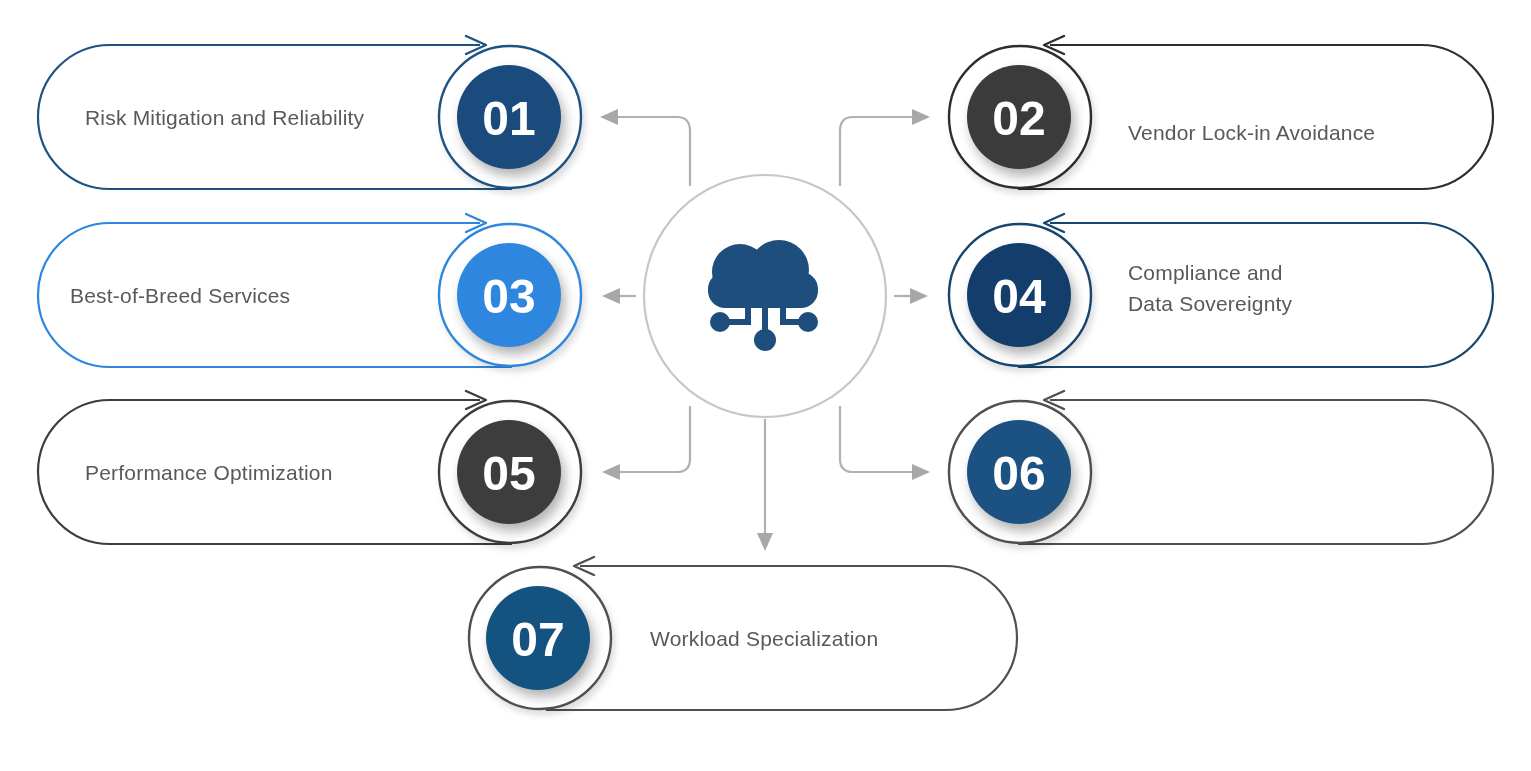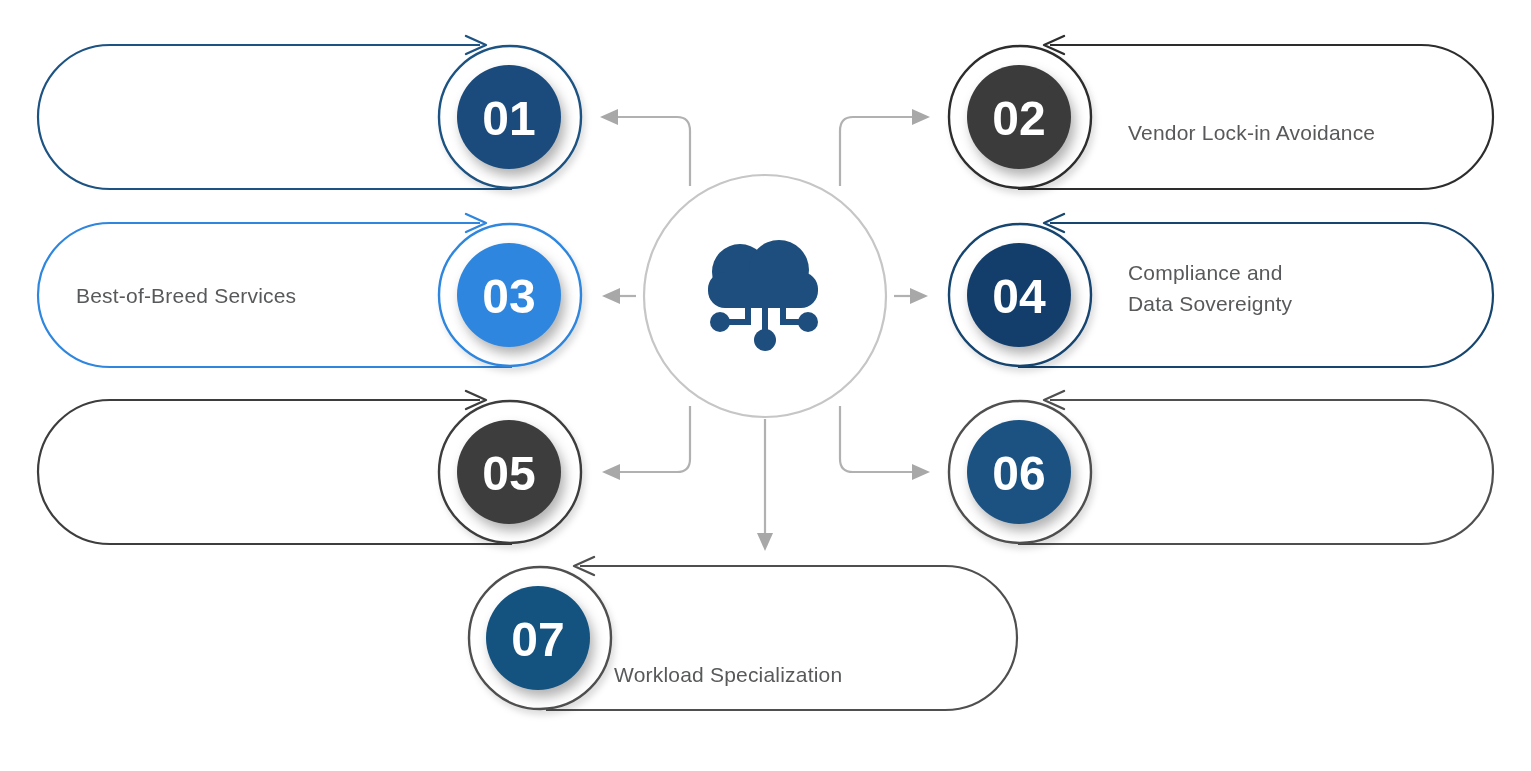--- a/index.html
+++ b/index.html
@@ -25,25 +25,25 @@
   .cloud-legs{fill:none;stroke-width:6px;}
   .label{
     position:absolute;height:144px;
     display:flex;align-items:center;
     color:#58595b;font-size:21px;line-height:31px;
     letter-spacing:0.2px;white-space:pre-line;
     font-weight:500;
   }
   .lbl-1{left:85px;top:45px;}
   .lbl-2{left:1128px;top:60px;}
-  .lbl-3{left:76px;top:223px;}
+  .lbl-3{left:70px;top:223px;}
   .lbl-4{left:1128px;top:216px;}
   .lbl-5{left:85px;top:400px;}
   .lbl-6{left:1128px;top:400px;}
-  .lbl-7{left:614px;top:566px;margin-top:36px;}
+  .lbl-7{left:650px;top:566px;}
 </style>
 </head>
 <body>
 
 <div class="canvas">
 
   <svg class="layer" viewBox="0 0 1531 771">
 
     <g class="connector" stroke="#b1b1b1">
       <path d="M 690 186 V 131 Q 690 117 677 117 H 616"></path>
@@ -129,19 +129,21 @@
 
     <g>
       <path class="pill-path" d="M 546 710 H 945 A 72 72 0 0 0 945 566 H 580" stroke="#4f4f4f"></path>
       <path class="chevron" d="M 594 557 L 574 566 L 594 575" stroke="#4f4f4f"></path>
       <circle class="ring" cx="540" cy="638" r="71" stroke="#4f4f4f"></circle>
       <circle class="inner" cx="538" cy="638" r="52" fill="#14527f"></circle>
       <text class="num" x="538" y="639">07</text>
     </g>
   </svg>
 
+  <div class="label lbl-1">Risk Mitigation and Reliability</div>
   <div class="label lbl-2">Vendor Lock-in Avoidance</div>
   <div class="label lbl-3">Best-of-Breed Services</div>
   <div class="label lbl-4">Compliance and
 Data Sovereignty</div>
+  <div class="label lbl-5">Performance Optimization</div>
   <div class="label lbl-7">Workload Specialization</div>
 
 </div>
 
 </body></html>

